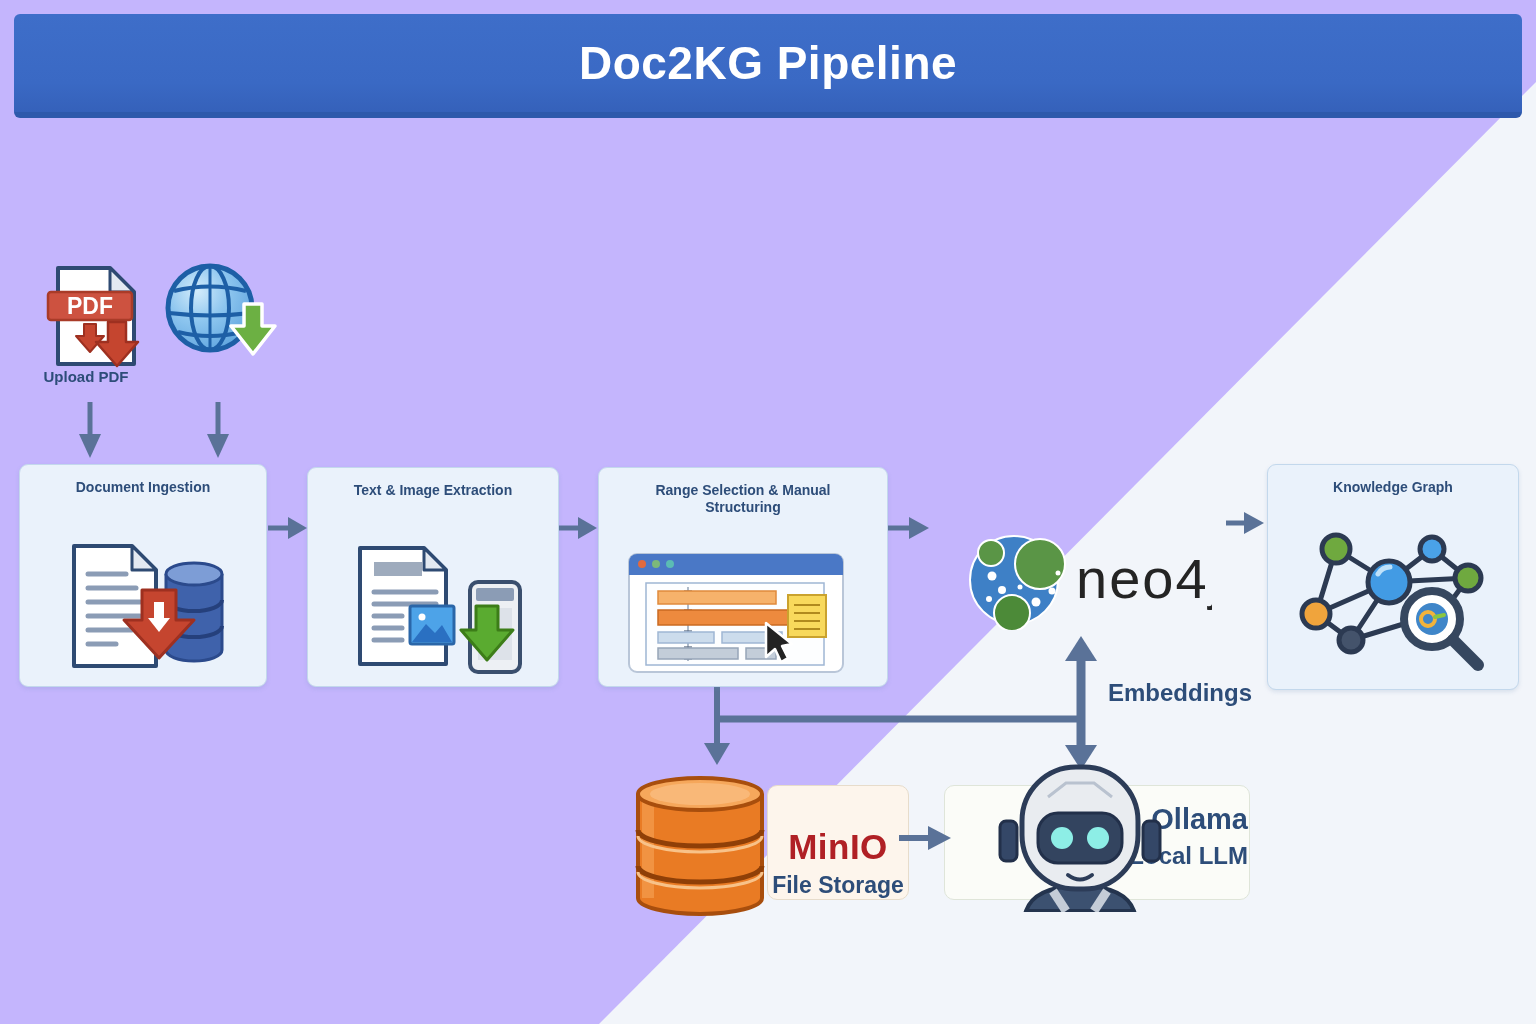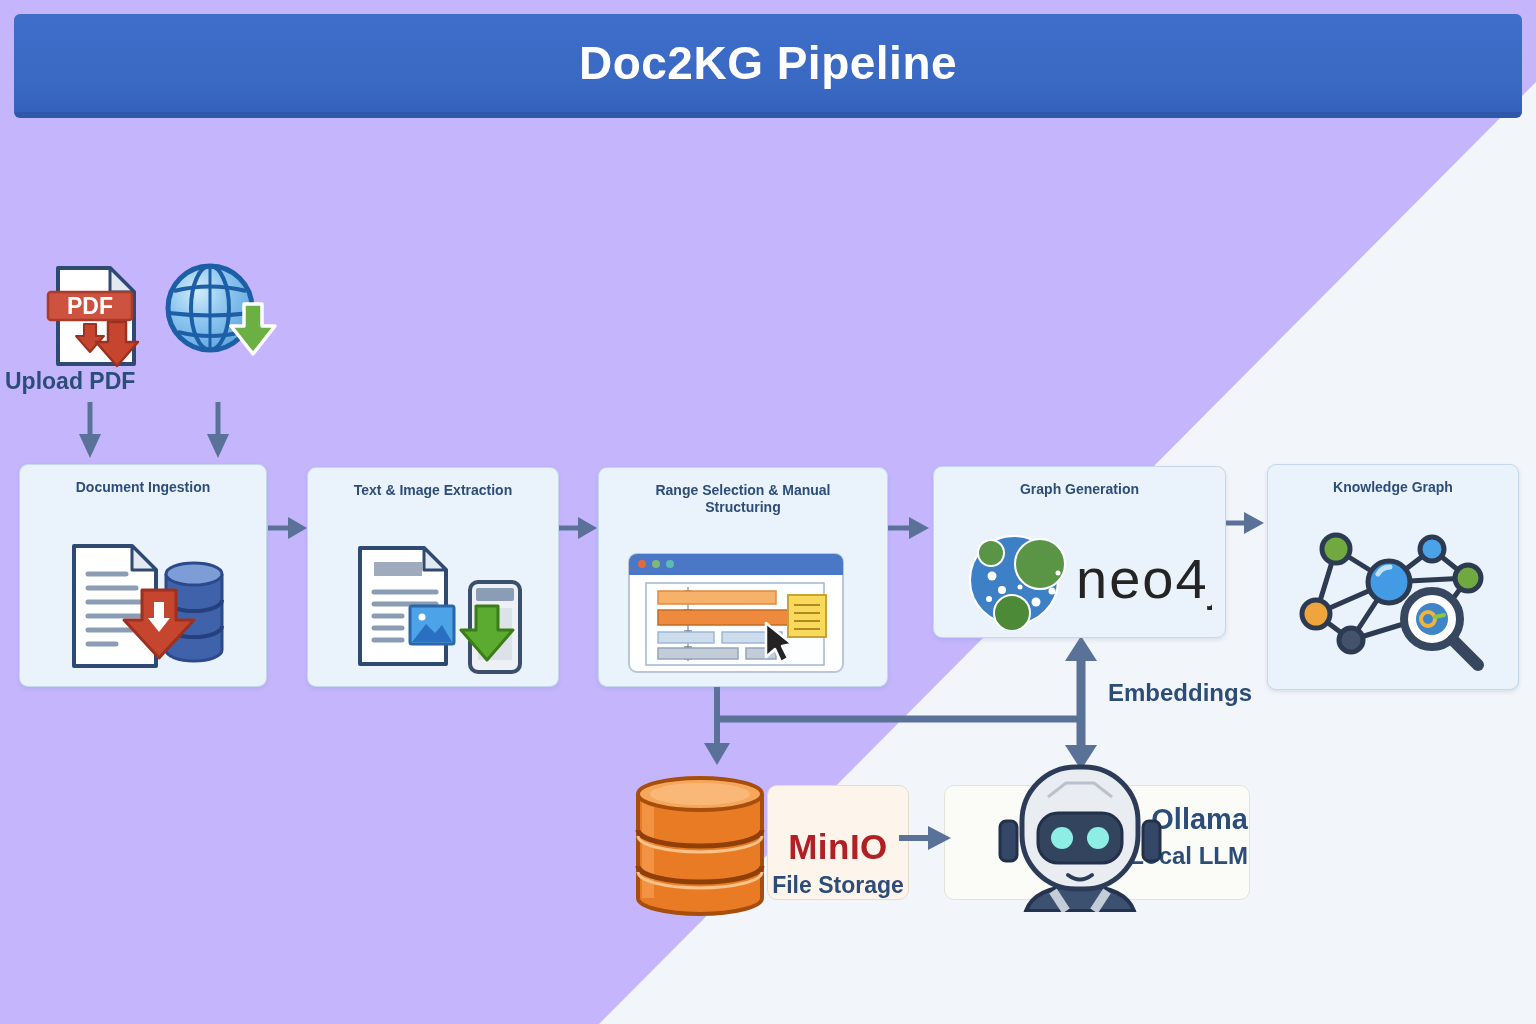--- a/index.html
+++ b/index.html
@@ -14,21 +14,21 @@
     z-index:0;
   }
   .banner{
     position:absolute;left:14px;top:14px;width:1508px;height:98px;
     background:linear-gradient(180deg,#3e6ec9 0%,#3a69c4 70%,#3561ba 100%);
     border-radius:6px;border-bottom:6px solid #2e59ab;
     display:flex;align-items:center;justify-content:center;z-index:3;
   }
   .banner h1{margin:0;color:#ffffff;font-size:46px;font-weight:bold;letter-spacing:.5px;}
   .src-label{
-    position:absolute;font-weight:bold;font-size:23px;color:#2d4d79;z-index:2;
+    position:absolute;text-align:center;font-weight:bold;font-size:15px;color:#2d4d79;z-index:2;
   }
   .pbox{
     position:absolute;background:#eaf2fb;border:1.5px solid #c3d8ec;border-radius:9px;
     box-shadow:0 2px 4px rgba(110,140,180,.20);text-align:center;z-index:2;
   }
   .pbox h2{
     margin:14px 0 0;padding:0 26px;font-size:14px;line-height:1.22;color:#2d4d79;font-weight:bold;
   }
   .icon{position:absolute;z-index:2;}
   .card{
@@ -170,23 +170,20 @@
           <line x1="166" y1="60" x2="192" y2="60"></line>
         <line x1="166" y1="68" x2="192" y2="68"></line>
           <line x1="166" y1="76" x2="192" y2="76"></line>
       </g>
     </g>
     <g transform="translate(138,70)">
       <polygon points="0,0 0,34 9,26 15,39 22,35 16,23 26,21" fill="#232323" stroke="#ffffff" stroke-width="2.5" stroke-linejoin="round"></polygon>
     </g>
   </svg>
 
-  <div class="pbox" style="left:933px;top:466px;width:291px;height:170px">
-    <h2>Graph Generation</h2>
-  </div>
   <svg class="icon" style="left:962px;top:528px" width="250" height="102" viewBox="0 0 250 102">
     <circle cx="52" cy="52" r="44" fill="#3e80c6" stroke="#ffffff" stroke-width="2"></circle>
     <circle cx="78" cy="36" r="25" fill="#5a9546" stroke="#ffffff" stroke-width="2"></circle>
     <circle cx="29" cy="25" r="13" fill="#5a9546" stroke="#ffffff" stroke-width="2"></circle>
     <circle cx="50" cy="85" r="18" fill="#4c8a38" stroke="#ffffff" stroke-width="2"></circle>
     <g fill="#ffffff">
       <circle cx="30" cy="48" r="4.5"></circle>
         <circle cx="40" cy="62" r="4"></circle>
         <circle cx="27" cy="71" r="3"></circle>
       <circle cx="58" cy="59" r="2.5"></circle>

